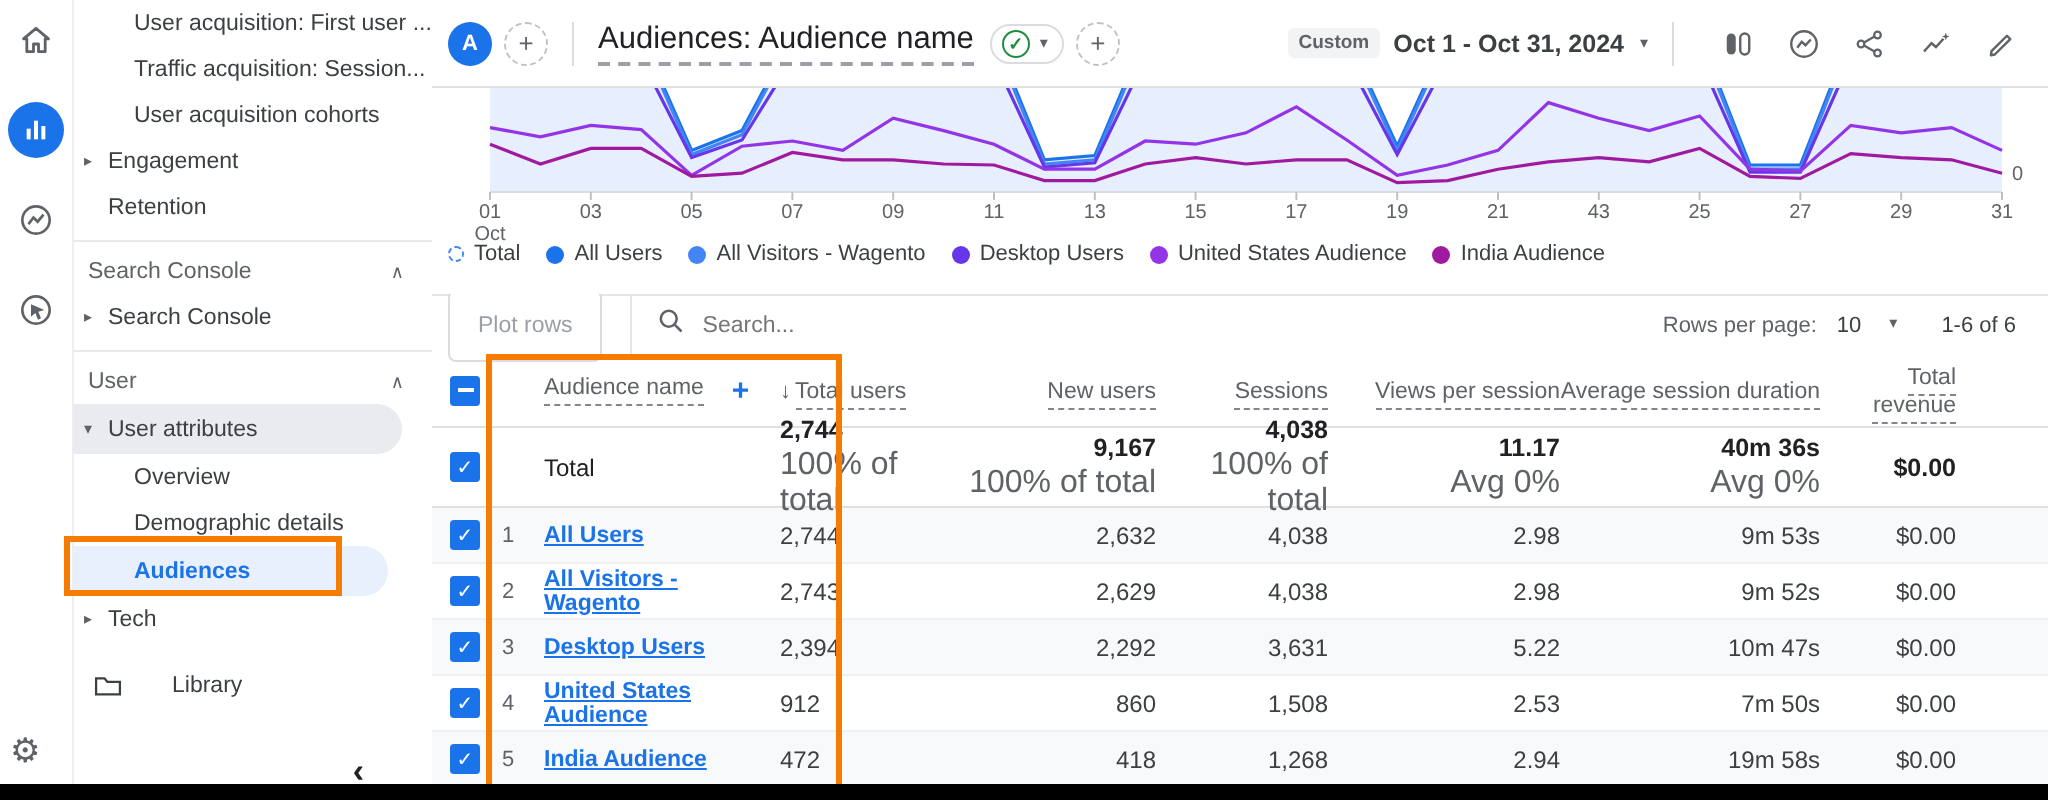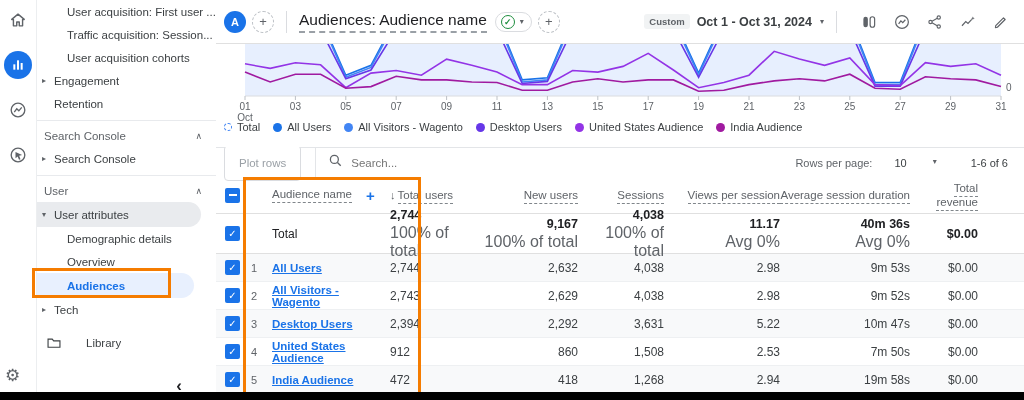--- a/index.html
+++ b/index.html
@@ -71,21 +71,21 @@
   .leg-dot.outline { background:#fff !important; border:1.5px dashed #4285f4; width:8px; height:8px; }
 
   
   .tbl-controls { height:30px; border-top:1px solid #e3e5e8; display:flex; align-items:center; padding:0 16px 0 8px; }
   .plot-rows-btn { border:1px solid #dadce0; border-radius:4px; color:#9aa0a6; font-size:11.5px;
     padding:11px 14px; background:#fff; }
   .ctl-div { width:1px; height:29px; background:#e3e5e8; margin:0 12px 0 14px; }
   .search-wrap { display:flex; align-items:center; gap:8px; flex:1; }
   .search-wrap input { border:none; outline:none; font-size:11.5px; color:#3c4043; width:200px;
     font-family:"Liberation Sans", sans-serif; background:transparent; }
-  .rpp { display:flex; font-size:11px; color:#5f6368; gap:12px; }
+  .rpp { display:flex; font-size:11px; color:#5f6368; gap:0; }
   .rpp .val { color:#3c4043; margin-left:10px; }
   .rpp .caret { margin-left:14px; }
   .rpp .range { margin-left:22px; color:#3c4043; }
 
   
   .dtable { font-size:12px; }
   .trow { display:flex; align-items:center; }
   .c-cb { width:26px; padding-left:9px; flex:none; }
   .c-num { width:24px; flex:none; text-align:center; color:#5f6368; font-size:11px; }
   .c-name { width:124px; flex:none; padding-left:6px; display:flex; align-items:center; }
@@ -177,24 +177,24 @@
     <div class="nav-div"></div>
     <div class="sec-head">
         <span>User</span>
         <span class="chev">∧</span>
       </div>
     <div class="nav-item lvl1 pill-gray">
         <span class="arrow">▾</span>
         <span class="lbl">User attributes</span>
       </div>
     <div class="nav-item lvl2">
+        <span class="lbl">Overview</span>
+      </div>
+    <div class="nav-item lvl2">
         <span class="lbl">Demographic details</span>
-      </div>
-    <div class="nav-item lvl2">
-        <span class="lbl">Overview</span>
       </div>
     <div class="nav-item lvl2 pill-blue">
         <span class="lbl">Audiences</span>
       </div>
     <div class="nav-item lvl1">
         <span class="arrow">▸</span>
         <span class="lbl">Tech</span>
       </div>
     <div class="nav-item lvl1 lib-row">
       <span class="folder-ic">
@@ -291,21 +291,21 @@
           <span style="left: 66.4px;">03</span>
           <span style="left: 116.8px;">05</span>
           <span style="left: 167.2px;">07</span>
           <span style="left: 217.6px;">09</span>
           <span style="left: 268px;">11</span>
           <span style="left: 318.4px;">13</span>
           <span style="left: 368.8px;">15</span>
           <span style="left: 419.2px;">17</span>
           <span style="left: 469.6px;">19</span>
           <span style="left: 520px;">21</span>
-          <span style="left: 570.4px;">23</span>
+          <span style="left: 570.4px;">43</span>
           <span style="left: 620.8px;">25</span>
           <span style="left: 671.2px;">27</span>
           <span style="left: 721.6px;">29</span>
           <span style="left: 772px;">31</span>
         </div>
       <div class="legend" id="legend">
           <span class="leg-item">
             <span class="leg-dot outline" style="border-color: rgb(66, 133, 244);"></span>
             <span>Total</span>
           </span>

